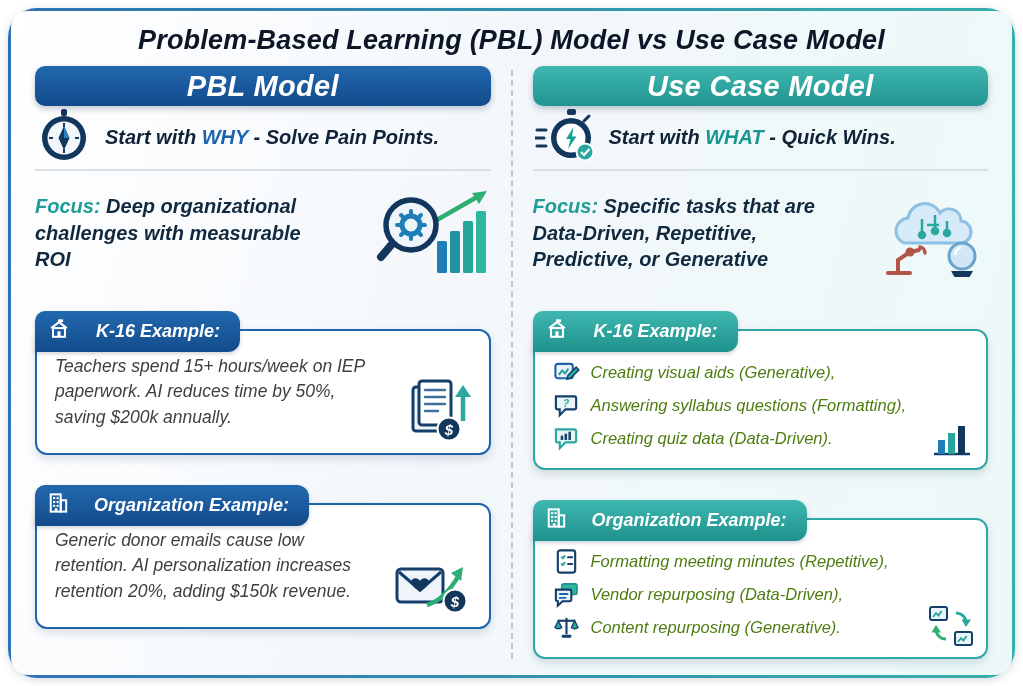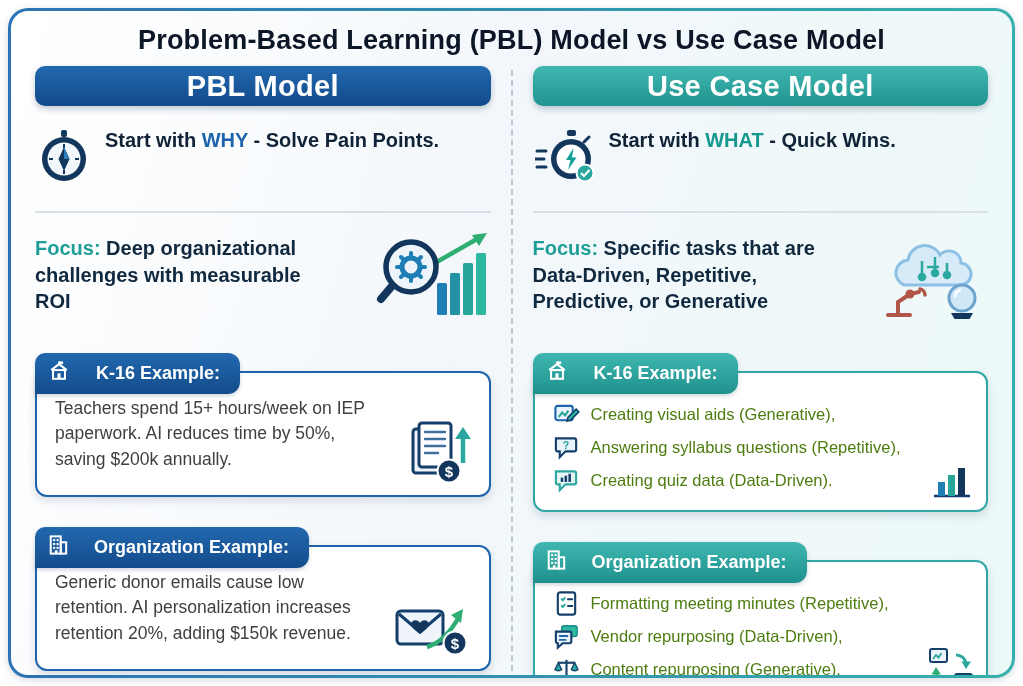--- a/index.html
+++ b/index.html
@@ -1,38 +1,38 @@
 <!DOCTYPE html>
 <html><head>
 <meta charset="utf-8">
 <style>
   * { margin:0; padding:0; box-sizing:border-box; }
   html,body { width:1023px; height:686px; background:#ffffff; font-family:"Liberation Sans",sans-serif; overflow:hidden; }
   svg text { font-family:"Liberation Sans",sans-serif; }
 
-  .frame { position:absolute; left:8px; top:8px; width:1007px; height:670px; border-radius:20px;
+  .frame { position:absolute; left:8px; top:8px; width:1007px; height:670px; border-radius:29px;
            background:linear-gradient(90deg,#2d72b4 0%,#35b0aa 100%); padding:3px;
-           box-shadow:0 2px 8px rgba(20,50,90,.18); }
+           box-shadow:0 2px 8px rgba(20,50,90,.18);font-style:italic; }
   .frame-inner { width:100%; height:100%; border-radius:17px;
            background:linear-gradient(105deg,#ffffff 0%,#f3f7fb 45%,#ecf9f8 100%);
            padding:8px 24px 12px; overflow:hidden; }
 
   .title { text-align:center; font-size:27px; font-weight:800; color:#0c1626; padding:6px 0 10px; letter-spacing:.2px; }
 
   .columns { display:flex; align-items:stretch; }
   .col { flex:1; min-width:0; }
   .divider { width:0; border-left:2px dashed #bcc8d4; margin:4px 20px 0; }
 
   .header-bar { height:40px; border-radius:10px; display:flex; align-items:center; justify-content:center;
            color:#ffffff; font-size:29px; font-weight:800; letter-spacing:.3px;
            box-shadow:0 3px 6px rgba(16,42,74,.25); }
   .header-blue { background:linear-gradient(180deg,#2268ae,#124a8b); }
   .header-teal { background:linear-gradient(180deg,#3fb7b0,#219490); }
 
-  .tagline { display:flex; gap:14px; padding:23px 2px; border-bottom:2px solid #d9dfe7;
+  .tagline { display:flex; align-items:center; gap:14px; padding:2px 2px; border-bottom:2px solid #d9dfe7;
            font-size:20px; font-weight:700; color:#0f2236; }
   .hl-blue { color:#1d64ac; }
   .hl-teal { color:#17988e; }
 
   .focus { display:flex; align-items:center; justify-content:space-between; gap:4px; padding:12px 0 4px; min-height:114px; }
   .focus-text { font-size:20px; font-weight:700; color:#11293f; line-height:1.32; max-width:305px; }
   .focus-label { color:#1f9e97; }
 
   .example-box { position:relative; margin-top:42px; background:#ffffff; border-radius:12px;
            padding:20px 14px 10px 18px; box-shadow:0 4px 9px rgba(16,42,74,.14); min-height:126px; }
@@ -270,21 +270,21 @@
               </span>
               <span>Creating visual aids (Generative),</span>
             </div>
             <div class="use-row">
               <span class="row-icon">
                 <svg width="27" height="27" viewBox="0 0 28 28">
                   <path d="M3 4.5 h19 a2 2 0 0 1 2 2 V16 a2 2 0 0 1 -2 2 H13 l-6 6 v-6 H5 a2 2 0 0 1 -2 -2z" fill="#eaf3fa" stroke="#143f6b" stroke-width="2.2"></path>
                   <text x="13.5" y="15.5" text-anchor="middle" font-size="11" font-weight="bold" fill="#2aa89f">?</text>
                 </svg>
               </span>
-              <span>Answering syllabus questions (Repetitive),</span>
+              <span>Answering syllabus questions (Formatting),</span>
             </div>
             <div class="use-row">
               <span class="row-icon">
                 <svg width="27" height="27" viewBox="0 0 28 28">
                   <path d="M3 4.5 h19 a2 2 0 0 1 2 2 V16 a2 2 0 0 1 -2 2 H13 l-6 6 v-6 H5 a2 2 0 0 1 -2 -2z" fill="#e6f5f4" stroke="#2aa89f" stroke-width="2.2"></path>
                   <g fill="#143f6b">
                     <rect x="8" y="11" width="2.6" height="4.5"></rect>
                       <rect x="12" y="9" width="2.6" height="6.5"></rect>
                       <rect x="16" y="7" width="2.6" height="8.5"></rect>
                   </g>

